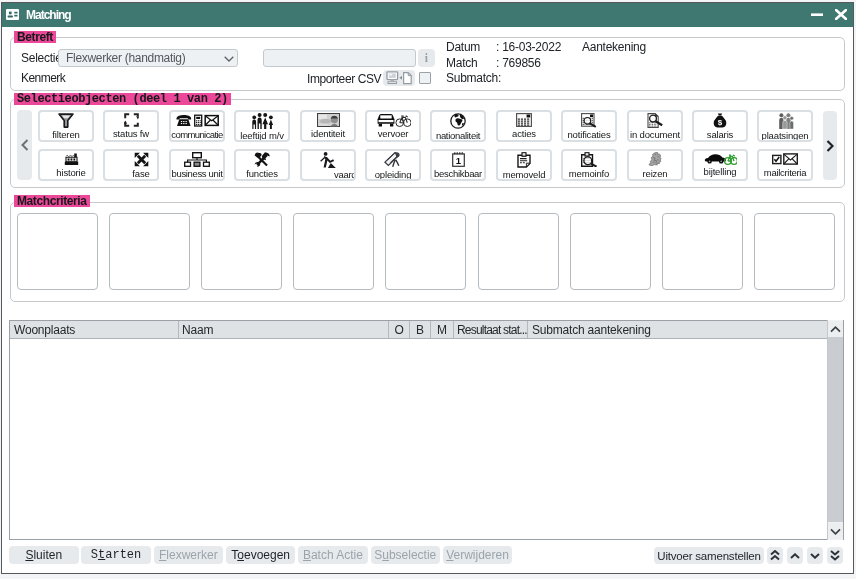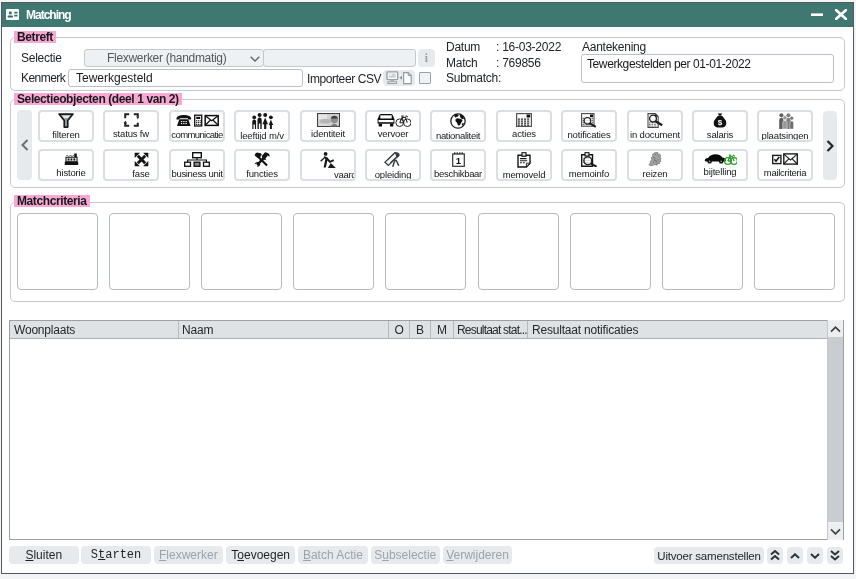--- a/index.html
+++ b/index.html
@@ -4,21 +4,21 @@
 <style>
   * { margin:0; padding:0; box-sizing:border-box; }
   html,body { width:856px; height:579px; overflow:hidden; }
   body { font-family:"Liberation Sans", sans-serif; background:#f2f4f5; }
   #root { position:relative; width:856px; height:579px; background:#f2f4f5; }
   .abs { position:absolute; }
   .win { left:1px; top:2px; width:853px; height:572px; border:1px solid #55595d; background:#fff; }
   .titlebar { left:2px; top:3px; width:851px; height:24px; background:#3e7870; }
   .title-text { left:26px; top:8px; font-size:12px; font-weight:bold; color:#fff; letter-spacing:-1px; }
   .fieldset { border:1px solid #c7cacd; border-radius:5px; }
-  .fldlabel { font-size:12px; font-weight:bold; color:#17191b; background:#f9a8d4; padding:0 3px; line-height:12px; letter-spacing:-0.4px; white-space:nowrap; }
+  .fldlabel { font-size:12px; font-weight:bold; color:#17191b; background:#ec4899; padding:0 3px; line-height:12px; letter-spacing:-0.4px; white-space:nowrap; }
   .lbl { font-size:12px; color:#202428; line-height:14px; letter-spacing:-0.25px; white-space:nowrap; }
   .inp { border:1px solid #bac0c5; border-radius:3px; background:#fff; font-size:12px; color:#17191b; }
   .inp-dis { border:1px solid #c3c9cd; border-radius:3px; background:#eef1f3; font-size:12px; color:#53585d; }
   .btn { background:#e7eaed; border-radius:4px; font-size:12px; color:#1e2226;
          display:flex; align-items:center; justify-content:center; }
   .btn.dis { color:#9aa4ab; }
   .iconbtn { background:#fff; border:2px solid #dadfe3; border-radius:4px; text-align:center; overflow:hidden; }
   .iconbtn .cap { font-size:9.5px; color:#141719; line-height:10px; letter-spacing:-0.15px; white-space:nowrap; margin-top:1.5px; }
   .iconbtn svg { display:block; margin:1px auto 0 auto; }
   .mcbox { background:#fff; border:1px solid #b6bbc0; border-radius:4px; }
@@ -44,53 +44,51 @@
   <svg class="abs" style="left:810px;top:8px" width="14" height="12" viewBox="0 0 14 12">
     <rect x="1" y="5.4" width="12" height="2.6" fill="#fff"></rect>
   </svg>
   <svg class="abs" style="left:835px;top:9px" width="12" height="11" viewBox="0 0 12 11">
     <path d="M1 1 L11 10 M11 1 L1 10" stroke="#fff" stroke-width="2.6" stroke-linecap="round"></path>
   </svg>
 
   <div class="abs fieldset" style="left:10px;top:37px;width:835px;height:54px;"></div>
   <div class="abs fldlabel" style="left:14px;top:31px;">Betreft</div>
   <div class="abs lbl" style="left:21px;top:51px;">Selectie</div>
-  <div class="abs inp-dis" style="left:84px;top:49px;width:180px;height:18px;line-height:16px;padding-left:22px;letter-spacing:-0.3px;">Flexwerker (handmatig)
+  <div class="abs inp-dis" style="left:58px;top:49px;width:180px;height:18px;line-height:16px;padding-left:7px;letter-spacing:-0.3px;">Flexwerker (handmatig)
     <svg class="abs" style="right:3px;top:6px" width="10" height="6" viewBox="0 0 10 6">
         <path d="M0.7 0.8 L5 5 L9.3 0.8" fill="none" stroke="#5c6266" stroke-width="1.3"></path>
       </svg>
   </div>
   <div class="abs inp-dis" style="left:263px;top:49px;width:153px;height:18px;"></div>
   <div class="abs btn" style="left:417.5px;top:49px;width:17.5px;height:18px;color:#9aa0a5;font-size:11.5px;font-family:'Liberation Serif',serif;font-weight:bold;">i</div>
   <div class="abs lbl" style="left:21px;top:71px;letter-spacing:-0.55px;">Kenmerk</div>
-  <div class="abs inp" style="left:68px;top:69px;width:235px;height:18px;line-height:16px;padding-left:7px;">Tewerkgesteld</div>
   <div class="abs lbl" style="left:307px;top:72px;letter-spacing:-0.4px;">Importeer CSV</div>
   <div class="abs btn" style="left:383px;top:70px;width:32px;height:16px;">
     <svg width="27" height="14" viewBox="0 0 27 14">
       <rect x="1" y="0.8" width="10.6" height="7.8" rx="0.8" fill="#fff" stroke="#949ba1" stroke-width="1.3"></rect>
       <rect x="2.8" y="2.5" width="7" height="4.4" fill="#ccd3d8"></rect>
       <rect x="3.4" y="3" width="2.6" height="1.6" fill="#f2f4f5"></rect>
       <path d="M5 8.6 h2.6 l0.6 1.8 h-3.8 z" fill="#aab1b6"></path>
       <rect x="2" y="10.8" width="8.6" height="1.7" fill="#fff" stroke="#949ba1" stroke-width="1"></rect>
       <path d="M16 4.8 L13.4 6.8 L16 8.8 Z" fill="#8a9196"></path>
       <path d="M17.6 1.6 h4.6 l3 3 v8 h-7.6 z" fill="#fff" stroke="#949ba1" stroke-width="1.2"></path>
       <path d="M22.2 1.6 v3 h3 z" fill="#dde2e5" stroke="#949ba1" stroke-width="1"></path>
     </svg>
   </div>
   <div class="abs" style="left:419px;top:72px;width:12px;height:12px;border:1.5px solid #9aa1a7;border-radius:1px;background:#eef2f5;"></div>
   <div class="abs lbl" style="left:446px;top:40px;">Datum</div>
   <div class="abs lbl" style="left:496px;top:40px;">:&nbsp;16-03-2022</div>
   <div class="abs lbl" style="left:446px;top:55.5px;">Match</div>
   <div class="abs lbl" style="left:496px;top:55.5px;">:&nbsp;769856</div>
   <div class="abs lbl" style="left:446px;top:71px;">Submatch:</div>
   <div class="abs lbl" style="left:582px;top:40px;">Aantekening</div>
-  <div class="abs inp" style="left:581px;top:54px;width:253px;height:29px;padding:2px 0 0 5px;letter-spacing:-0.4px;">Tewerkgestelden per 01-01-2022</div>
 
   <div class="abs fieldset" style="left:10px;top:99px;width:835px;height:89px;"></div>
-  <div class="abs fldlabel" style="left:14px;top:93px;">Selectieobjecten (deel 1 van 2)</div>
+  <div class="abs fldlabel" style="left:14px;top:93px;font-family:Liberation Mono, monospace;">Selectieobjecten (deel 1 van 2)</div>
   <div class="abs btn" style="left:17px;top:110px;width:15px;height:70px;">
     <svg width="8" height="12" viewBox="0 0 8 12">
         <path d="M6.5 1 L1.5 6 L6.5 11" fill="none" stroke="#6a7075" stroke-width="2"></path>
       </svg>
   </div>
   <div class="abs btn" style="left:823px;top:111px;width:14px;height:69px;">
     <svg width="8" height="12" viewBox="0 0 8 12">
         <path d="M1.5 1 L6.5 6 L1.5 11" fill="none" stroke="#202428" stroke-width="2.2"></path>
       </svg>
   </div>
@@ -412,21 +410,21 @@
   <div class="abs mcbox" style="left:754px;top:213px;width:81px;height:77px;"></div>
 
   <div class="abs" style="left:9px;top:320px;width:835px;height:220px;border:1px solid #9aa0a5;background:#fff;"></div>
   <div class="abs" style="left:10px;top:321px;width:833px;height:18px;background:#dfe2e4;border-bottom:1px solid #adb2b6;display:flex;">
     <div class="hdrcell" style="width:169px;">Woonplaats</div>
     <div class="hdrcell" style="width:210px;padding-left:3px;">Naam</div>
     <div class="hdrcell" style="width:21px;padding-left:0;justify-content:center;">O</div>
     <div class="hdrcell" style="width:21px;padding-left:0;justify-content:center;">B</div>
     <div class="hdrcell" style="width:23px;padding-left:0;justify-content:center;">M</div>
     <div class="hdrcell" style="width:74px;letter-spacing:-0.8px;padding-left:3px;">Resultaat stat...</div>
-    <div class="hdrcell" style="border-right:none;flex:1;">Resultaat notificaties</div>
+    <div class="hdrcell" style="border-right:none;flex:1;">Submatch aantekening</div>
   </div>
 
   <div class="abs" style="left:827px;top:320px;width:16px;height:220px;background:#f1f2f3;border-left:1px solid #c4c8cc;"></div>
   <div class="abs btn" style="left:828px;top:321px;width:15px;height:16px;border-radius:0;background:#eceef0;">
     <svg width="11" height="7" viewBox="0 0 11 7">
         <path d="M1 5.6 L5.5 1.2 L10 5.6" fill="none" stroke="#3c4146" stroke-width="1.7"></path>
       </svg>
   </div>
   <div class="abs" style="left:828px;top:337px;width:15px;height:185px;background:#c9cdd1;"></div>
   <div class="abs btn" style="left:828px;top:523px;width:15px;height:16px;border-radius:0;background:#eceef0;">

